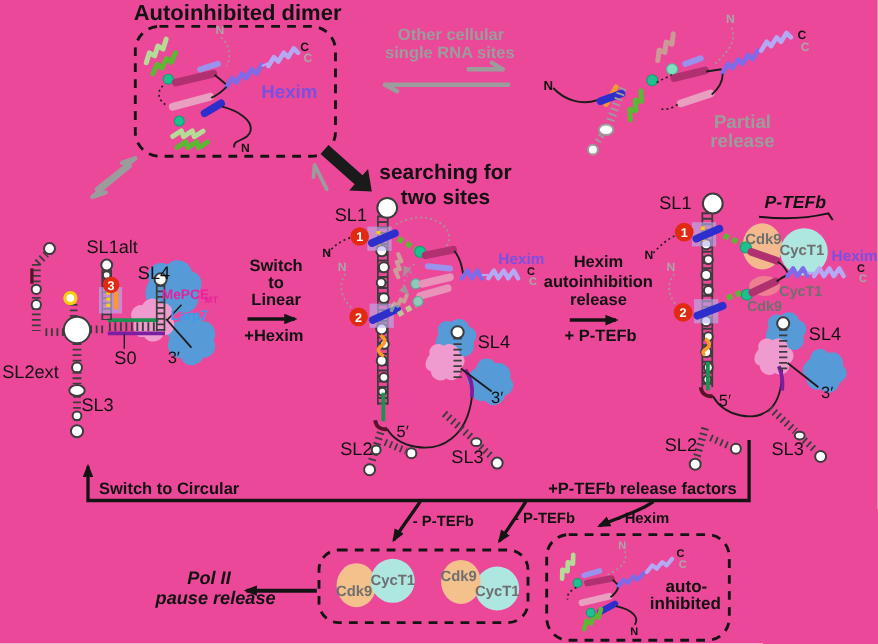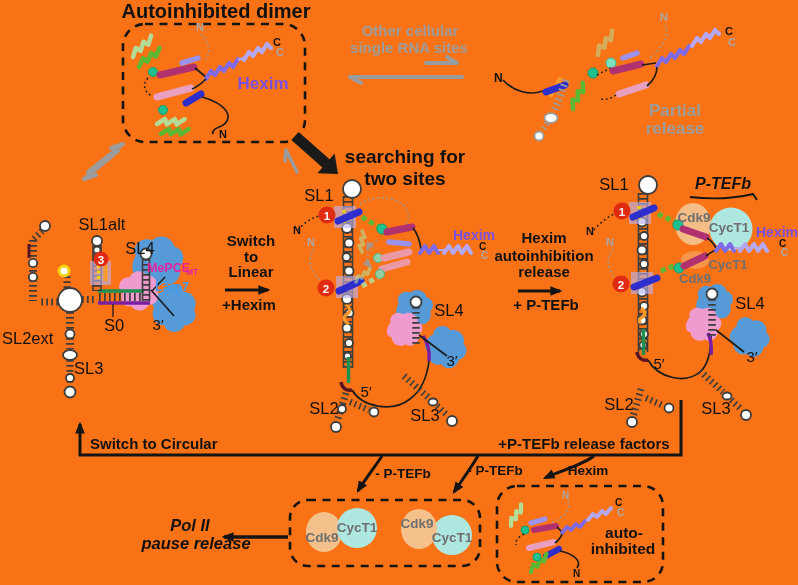--- a/index.html
+++ b/index.html
@@ -1,16 +1,16 @@
 <!DOCTYPE html>
 <html style="--rna: #3c3c3c; --grayTxt: #9c9c9c; --heximTxt: #7a50e0; --heximHelix: #7f6ae8; --heximHelixLight: #b5a8f5; --green: #5cb832; --greenLight: #b4dc96; --teal: #1fc08f; --tealLight: #7fe0c0; --crimson: #b03070; --pink: #e9a0c0; --blueRod: #2e2ecc; --slateRod: #9a92ec; --lavender: #b9b2ef; --yellow: #f6cf0e; --orange: #f79b2a; --badgeRed: #e02a12; --cdk9Fill: #f4c18c; --cyct1Fill: #aee6e0; --proteinTxt: #6f6f6f; --larp7Fill: #569ad8; --larp7Txt: #3f9bea; --mepceFill: #ef9bd0; --mepceTxt: #e8219c; --maroon: #571426; --purpleSeg: #7a1fa0; --greenSeg: #1d9152;"><head>
 <meta charset="utf-8">
 <style>
   html,body{margin:0;padding:0;background:#fff}
-  #fig{width:798px;height:585px;position:relative;background:#f97316}
+  #fig{width:798px;height:585px;position:relative;background:#ec4899}
   text{font-family:"Liberation Sans","DejaVu Sans",sans-serif}
   .t-title{font-size:20px;font-weight:bold;fill:#111}
   .t-search{font-size:19px;font-weight:bold;fill:#111}
   .t-proc{font-size:15px;font-weight:bold;fill:#111}
   .t-lbl{font-size:16.5px;fill:#111}
   .t-sm{font-size:15px;fill:#111}
   .t-gray{fill:var(--grayTxt);font-weight:bold}
   .t-gray15{font-size:15px}
   .t-gray17{font-size:17px}
   .t-hexim{fill:var(--heximTxt);font-weight:bold}

